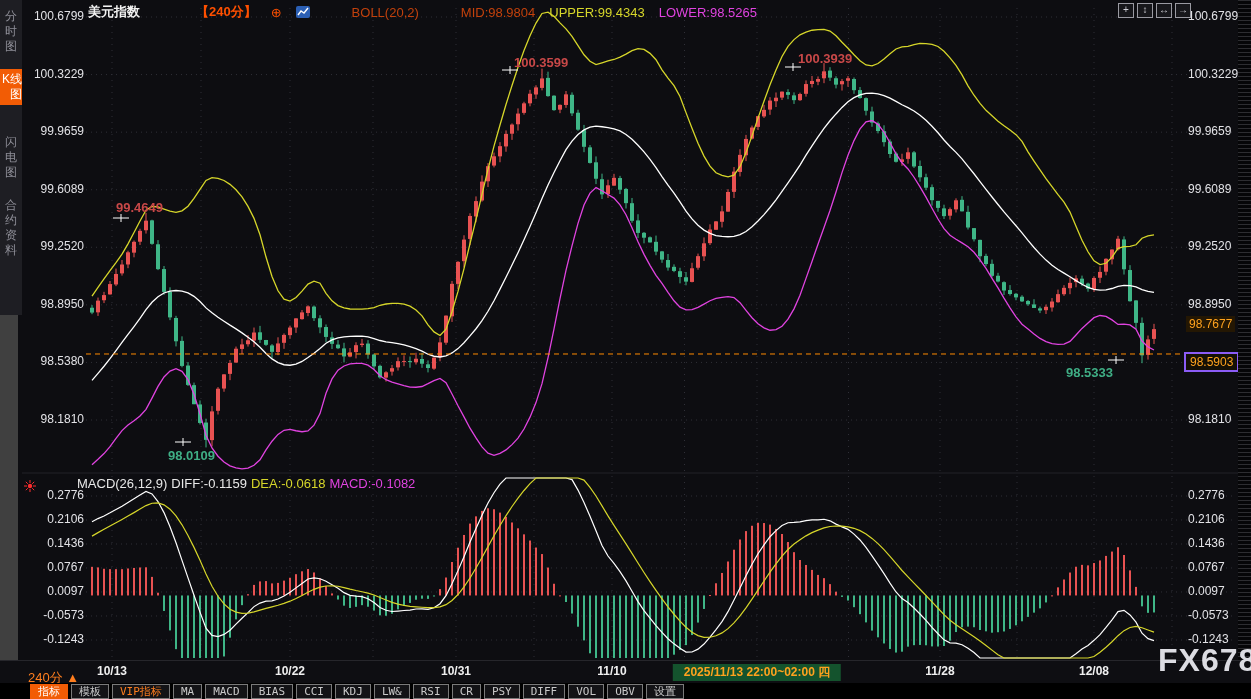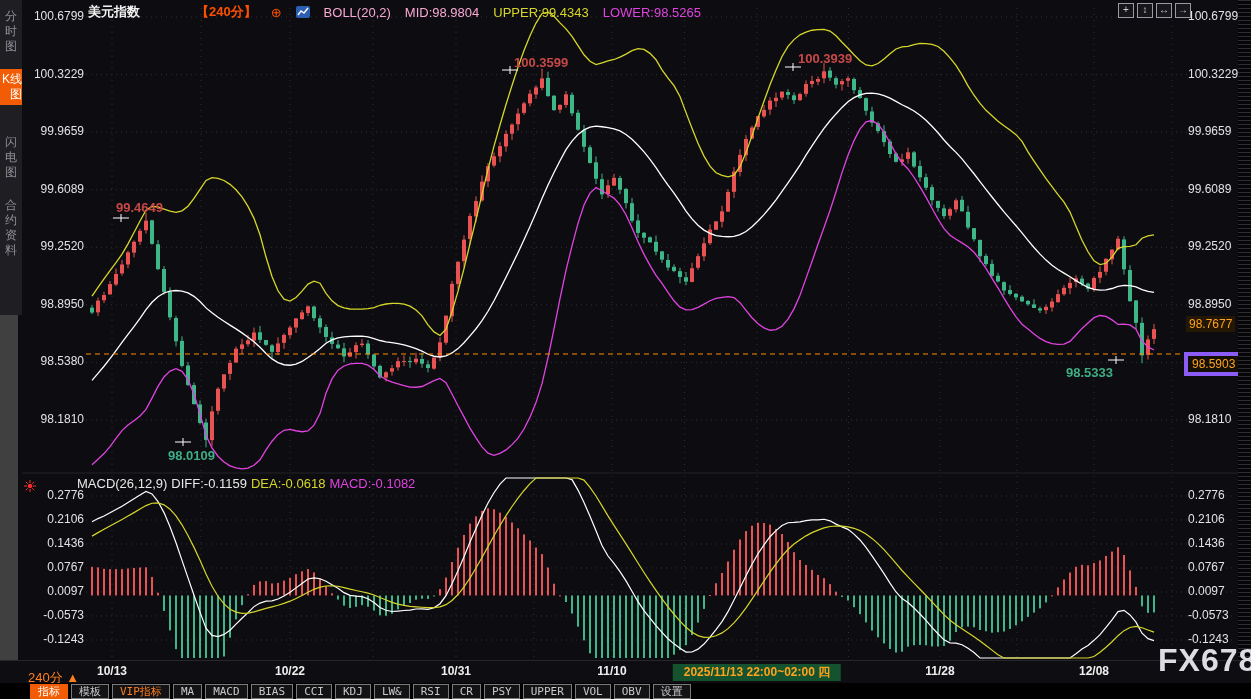--- a/index.html
+++ b/index.html
@@ -13,26 +13,26 @@
   .side-item.active{background:#f25c05;color:#fff;}
   
   #chartwrap{position:absolute;left:22px;top:0;width:989px;height:660px;}
   #chart{position:absolute;left:0;top:0;}
   #overlays{position:absolute;left:0;top:0;width:1229px;height:660px;pointer-events:none;}
   .axlab{position:absolute;font-size:12px;color:#e2e2e6;white-space:nowrap;}
   .axlab.right{text-align:left;}
   .axlab.leftcol{width:60px;text-align:right;}
   .ann{position:absolute;font-size:13px;font-weight:bold;white-space:nowrap;}
   .curprice{position:absolute;font-size:12px;color:#ffa21e;background:#241703;padding:1px 3px;}
-  .levelbox{position:absolute;font-size:12px;color:#ffa21e;border:4px solid #8b5cf6;background:#141006;padding:1px 4px;}
+  .levelbox{position:absolute;font-size:12px;color:#ffa21e;border:2px solid #8b5cf6;background:#141006;padding:1px 4px;}
   #mainheader{position:absolute;left:66px;top:3px;font-size:13px;display:flex;gap:14px;align-items:center;white-space:nowrap;}
   #mainheader .sym{color:#f2f2f2;font-weight:bold;}
   #mainheader .per{color:#ff5000;font-weight:bold;margin-left:42px;}
   #mainheader .plus{color:#ff5000;font-size:13px;cursor:pointer;}
-  #mainheader .w{color:#f9a8d4;} #mainheader .yel{color:#d6d62a;} #mainheader .mag{color:#e043e0;}
+  #mainheader .w{color:#c2410c;margin-left:28px;} #mainheader .yel{color:#d6d62a;} #mainheader .mag{color:#e043e0;}
   .chicon{display:inline-block;width:14px;height:12px;background:#2b5fb4;border-radius:2px;position:relative;}
   .chicon svg{position:absolute;left:0;top:0;}
   #macdheader{position:absolute;left:55px;top:476px;font-size:13px;display:flex;gap:4px;white-space:nowrap;}
   #macdheader .w{color:#e8e8e8;} #macdheader .yel{color:#d6d62a;} #macdheader .mag{color:#e043e0;}
   #macdicon{position:absolute;left:2px;top:478px;}
   #tricons{position:absolute;left:1096px;top:3px;display:flex;gap:3px;}
   .tricon{width:14px;height:13px;border:1px solid #9a9aa2;background:#17171b;color:#cfcfd6;
           font-size:10px;line-height:12px;text-align:center;cursor:pointer;}
   #scrollstrip{position:absolute;left:1216px;top:0;width:13px;height:660px;background:#060608;
      background-image:repeating-linear-gradient(180deg,#2d2d31 0px,#2d2d31 1px,#060608 1px,#060608 4px);cursor:pointer;}
@@ -753,20 +753,20 @@
       <div class="fbtn vip">VIP指标</div>
       <div class="fbtn">MA</div>
       <div class="fbtn">MACD</div>
       <div class="fbtn">BIAS</div>
       <div class="fbtn">CCI</div>
       <div class="fbtn">KDJ</div>
       <div class="fbtn">LW&amp;</div>
       <div class="fbtn">RSI</div>
       <div class="fbtn">CR</div>
       <div class="fbtn">PSY</div>
-      <div class="fbtn">UPPER</div>
+      <div class="fbtn">DIFF</div>
       <div class="fbtn">VOL</div>
       <div class="fbtn">OBV</div>
       <div class="fbtn">设置</div>
     </div>
 
   <div id="watermark">FX678</div>
 </div>
 
 </body></html>

